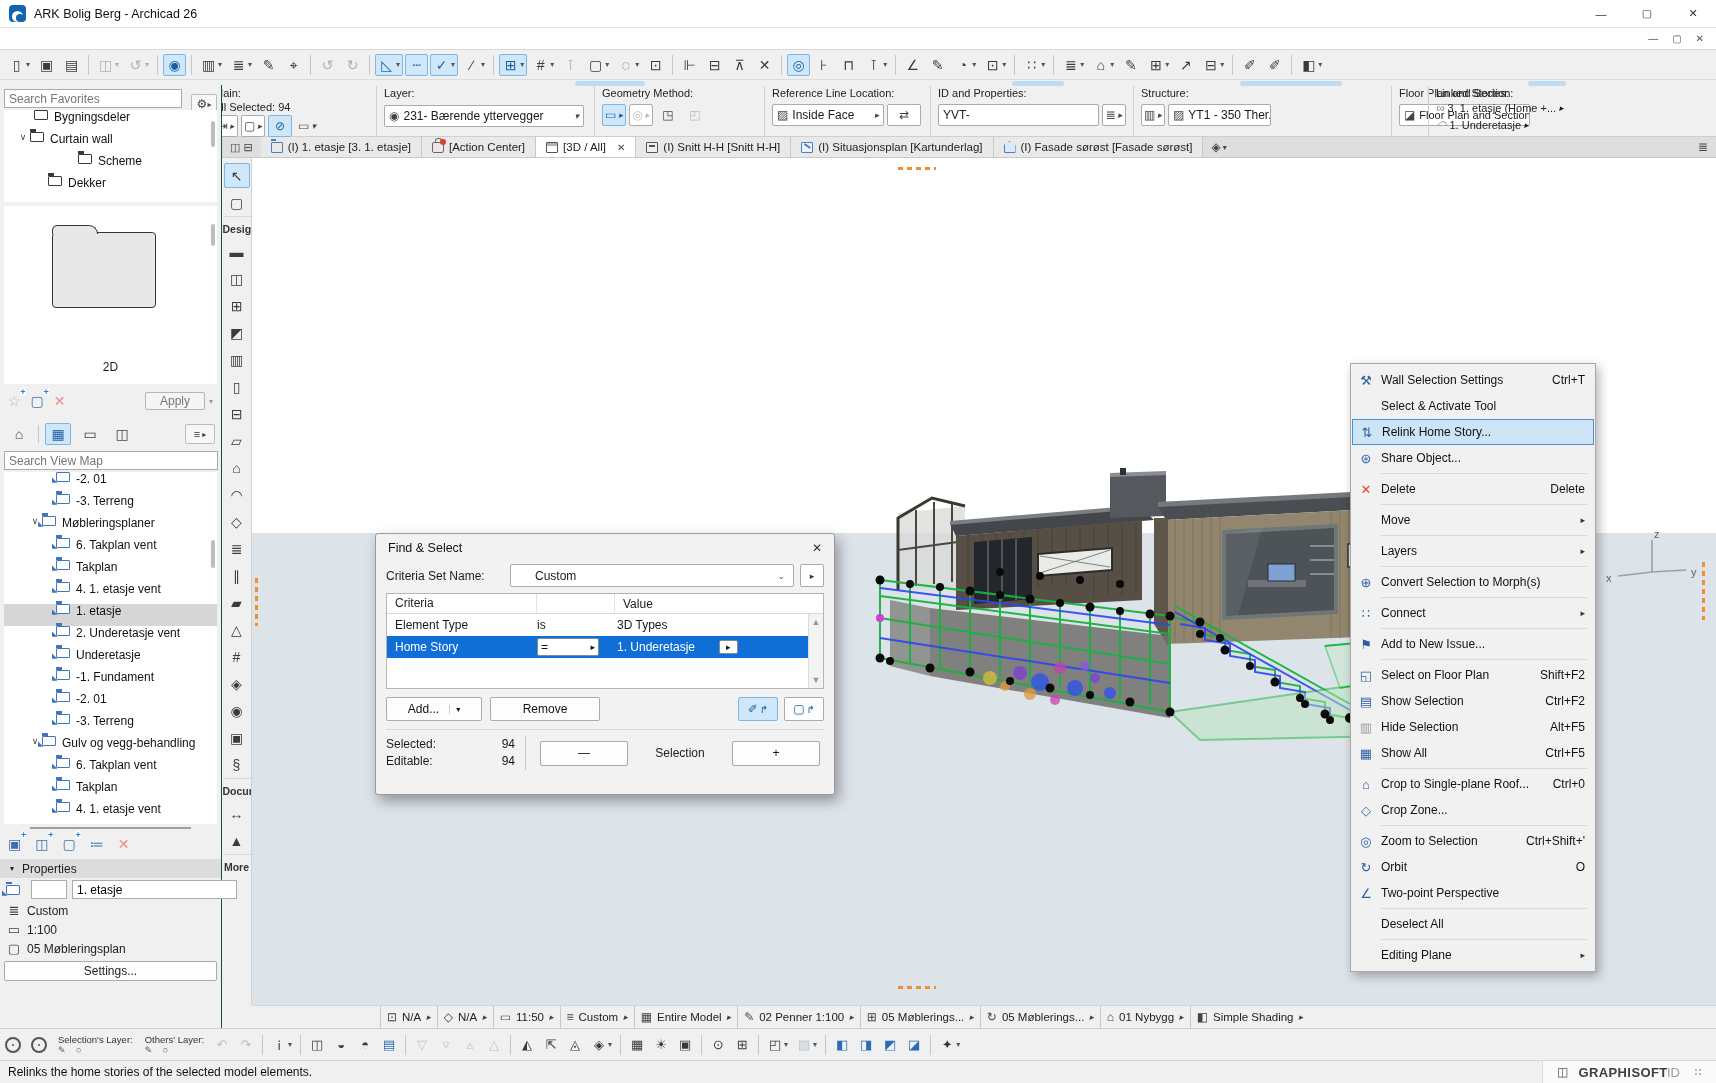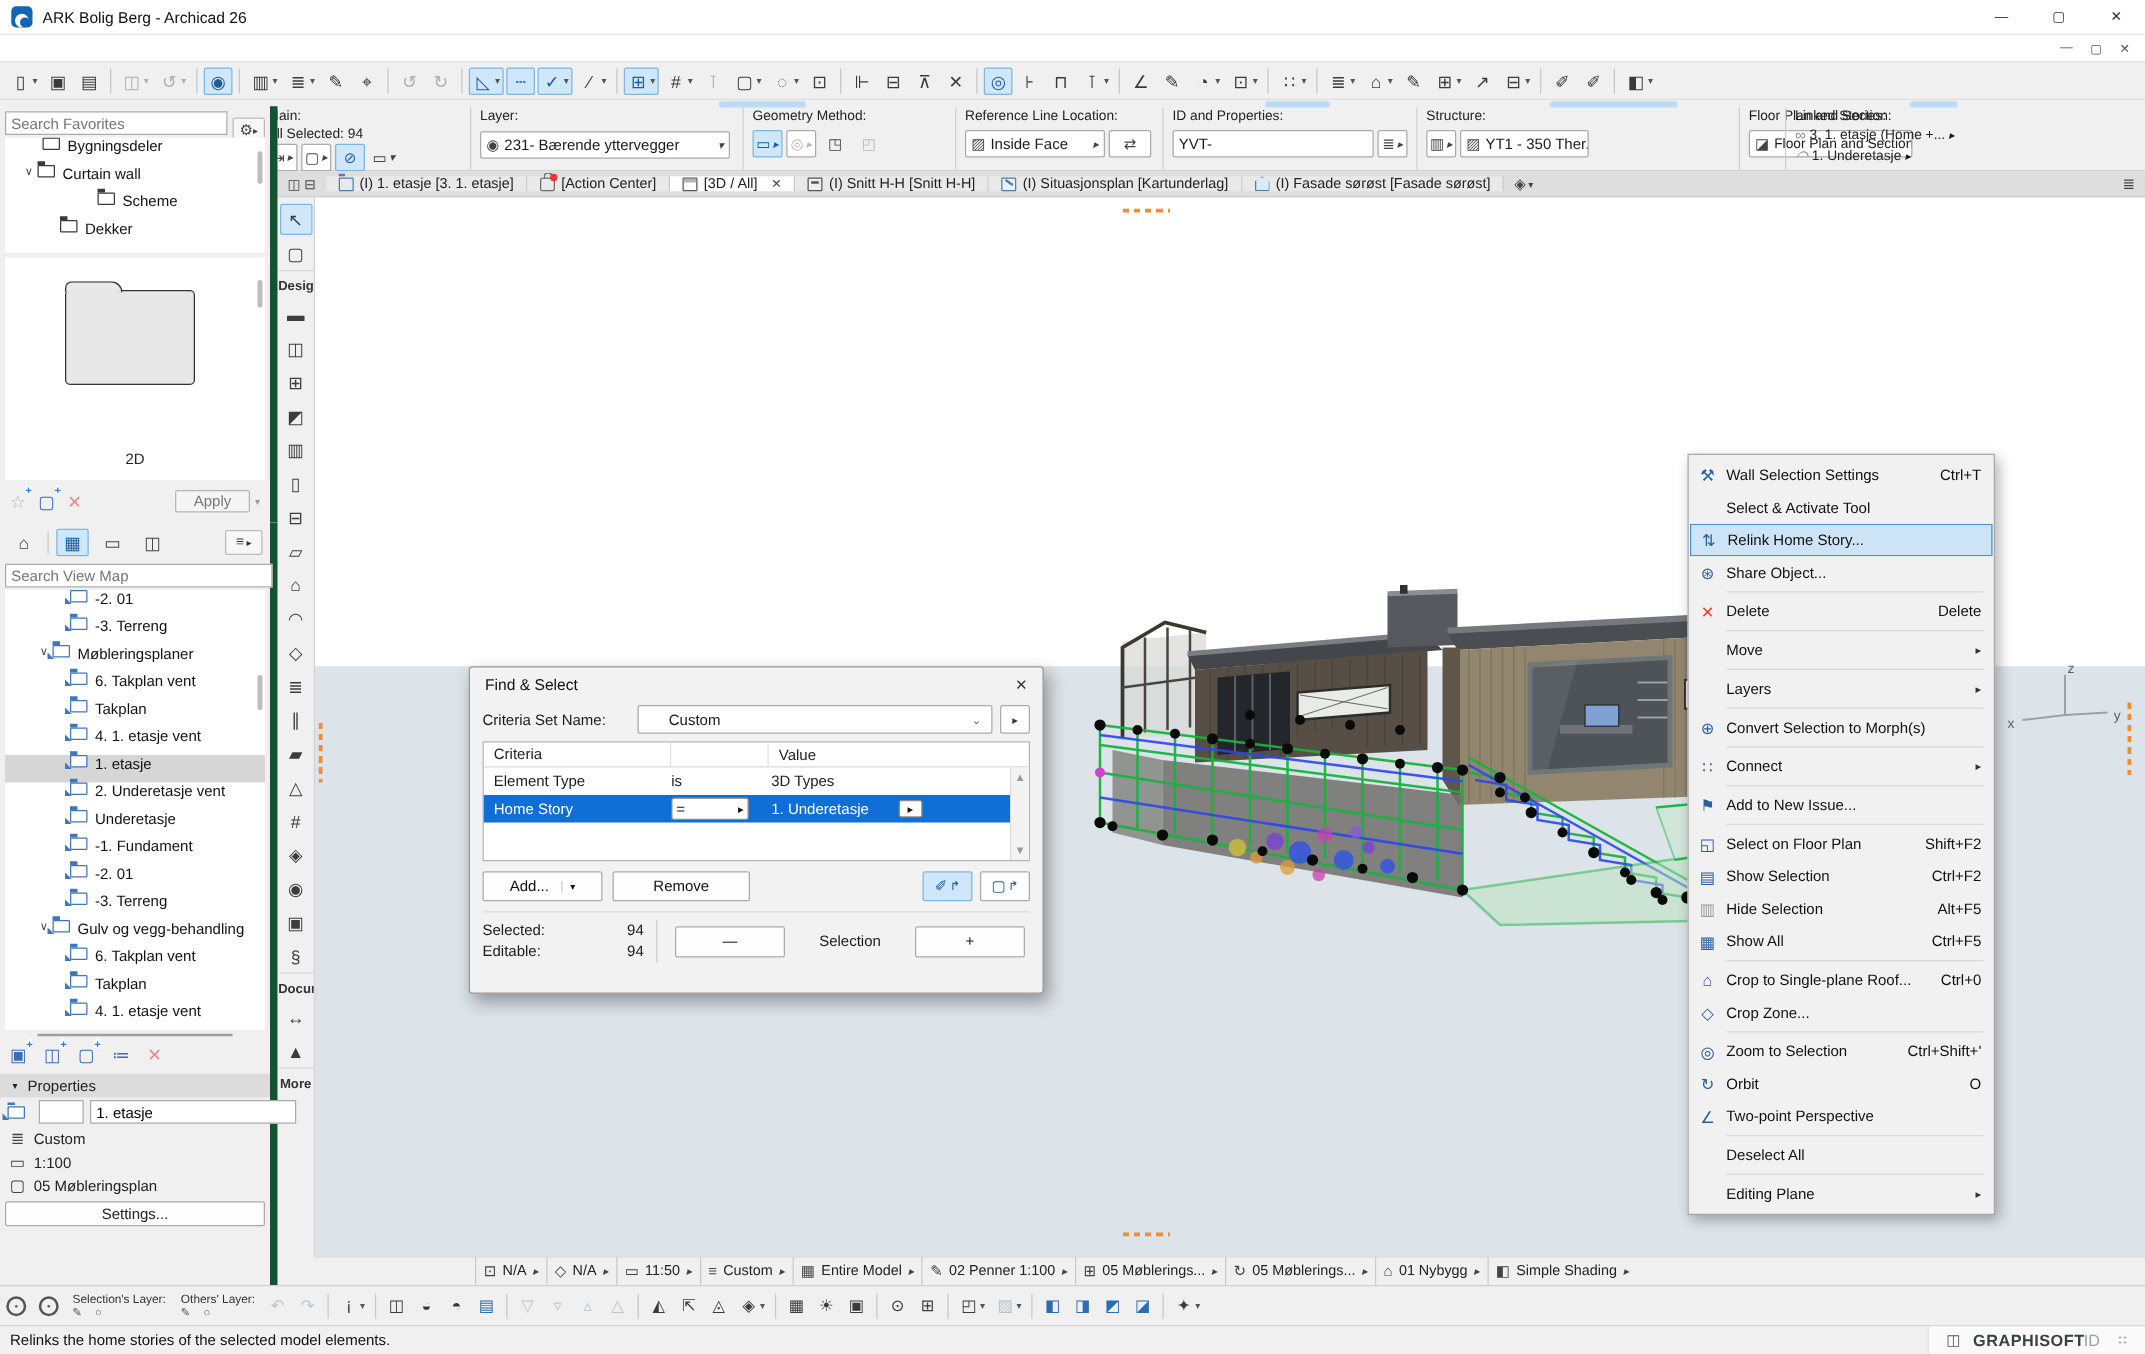--- a/index.html
+++ b/index.html
@@ -64,21 +64,21 @@
   .tab-extra{display:flex;align-items:center;padding:0 8px;color:#444;font-size:12px;gap:2px;}
   
   .toolpal{position:absolute;left:222px;top:158px;width:30px;height:847px;background:#f0f0f0;border-right:1px solid #d2d2d2;display:flex;flex-direction:column;align-items:center;padding-top:4px;}
   .tp-row{width:100%;display:flex;justify-content:center;}
   .tp-btn{width:26px;height:25px;display:flex;align-items:center;justify-content:center;border:1px solid transparent;border-radius:2px;background:transparent;margin:1px 0;}
   .tp-btn .tp-g{font-size:14px;color:#3c3c3c;}
   .tp-row.active .tp-btn{background:#cfe7fb;border-color:#7db6e2;}
   .tp-label{font-size:10.5px;font-weight:bold;color:#333;padding:6px 0 3px 0;border-top:1px solid #d8d8d8;width:28px;text-align:center;white-space:nowrap;overflow:hidden;}
   .tp-spacer{flex:1;}
   
-  .panel{position:absolute;left:0;width:222px;background:#f0f0f0;border-right:6px solid #14532d;}
+  .panel{position:absolute;left:0;width:222px;background:#f0f0f0;border-right:1px solid #14532d;}
   .search-box{margin:4px 4px 2px 4px;height:21px;background:#fff;border:1px solid #ababab;display:flex;align-items:center;padding:0 6px;color:#8a8a8a;font-size:12px;}
   .gear-btn{position:absolute;right:4px;top:5px;width:26px;height:20px;border:1px solid #bbb;border-radius:2px;background:#f7f7f7;display:flex;align-items:center;justify-content:center;font-size:12px;color:#444;}
   .tree{background:#fff;margin:0 4px;overflow:hidden;}
   .tree-row{height:22px;display:flex;font-size:12px;color:#111;white-space:nowrap;}
   .tree-row.selected{background:#d6d6d6;}
   .chev{font-size:9px;color:#444;width:14px;text-align:center;flex:none;}
   .fold{width:14px;height:10px;border:1.4px solid #3a3a3a;border-radius:1px;position:relative;margin-right:6px;flex:none;background:#fff;}
   .fold::before{content:"";position:absolute;left:-1px;top:-4px;width:6px;height:2.5px;background:#3a3a3a;}
   .fold.blue{border-color:#3f76bc;}
   .fold.blue::before{background:#3f76bc;}
@@ -624,21 +624,21 @@
       <i class="arr" style="font-size:9px;">▸</i>
     </div>
   </div>
 </div>
 
 <div class="tabbar">
   <div class="pane-ic">
     <span>◫</span>
     <span>⊟</span>
   </div>
-  <div style="display:flex;align-items:center;">
+  <div style="display:flex;">
       <div class="tab">
     <span class="ticon t-folder" style="position:relative;"></span>
     <span>(I) 1. etasje [3. 1. etasje]</span>
 
   </div>
       <div class="tab">
     <span class="ticon t-lock" style="position:relative;">
           <span class="badge"></span>
         </span>
     <span>[Action Center]</span>

